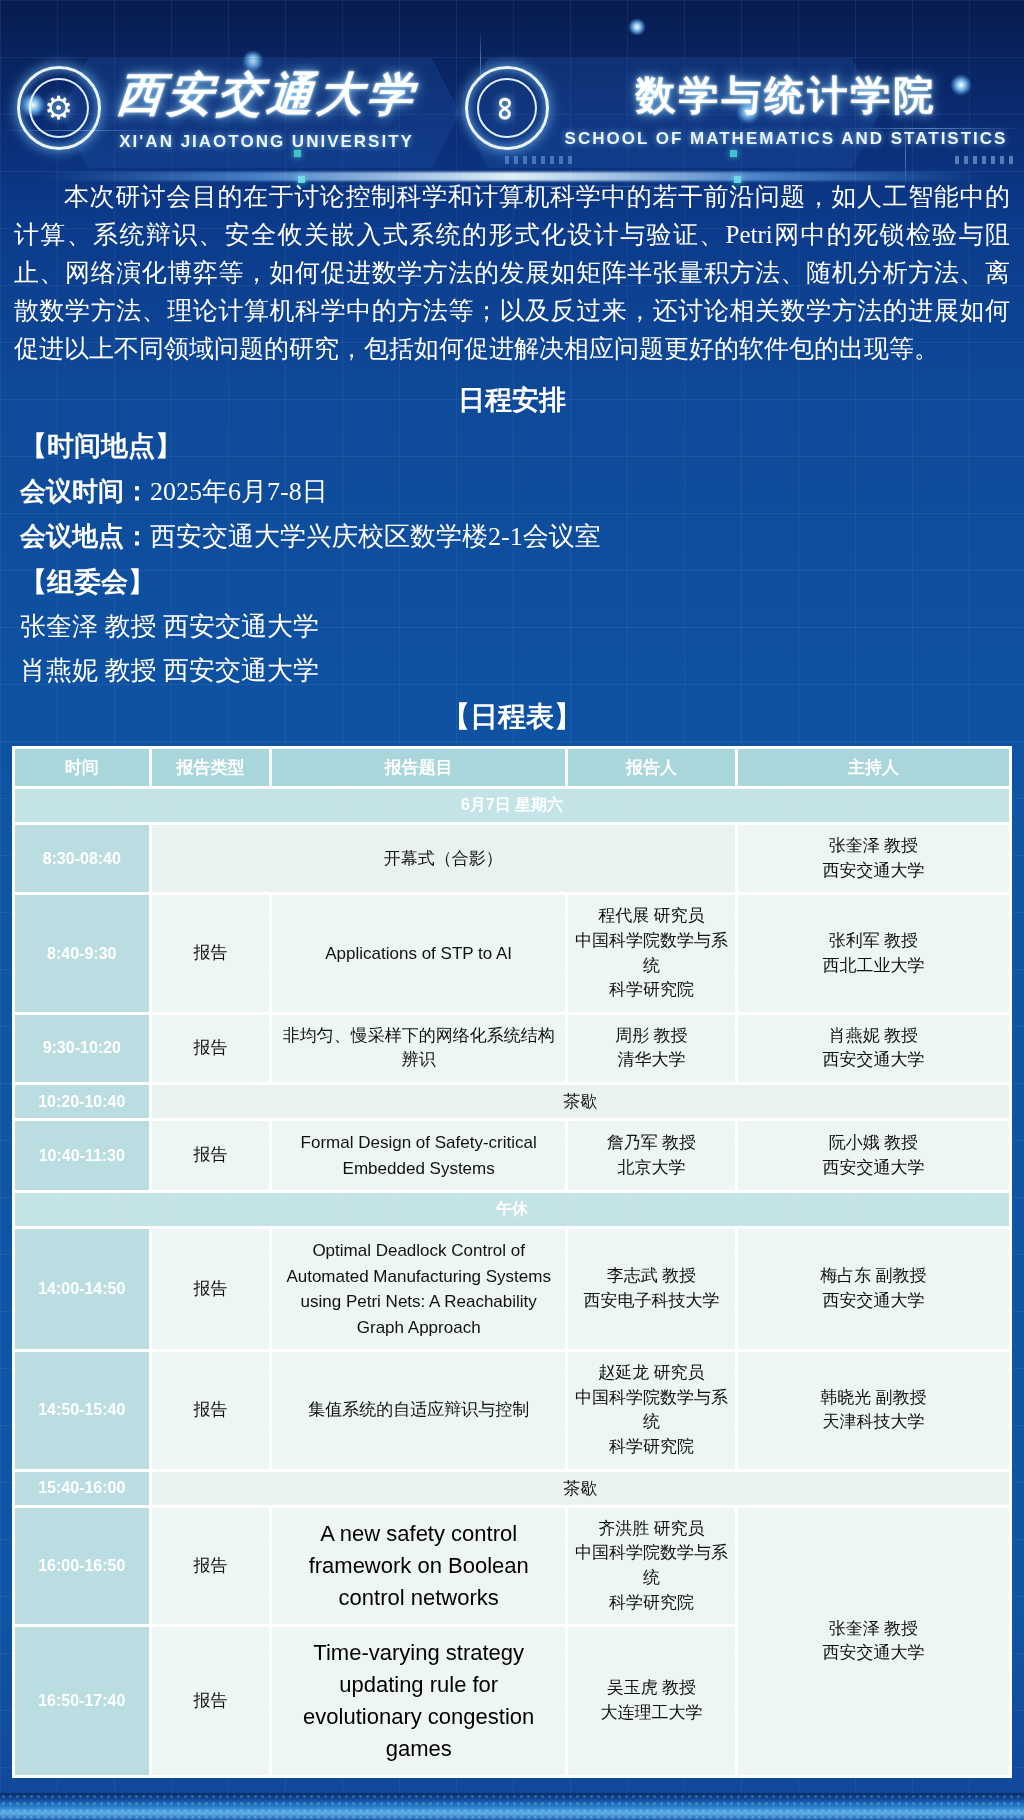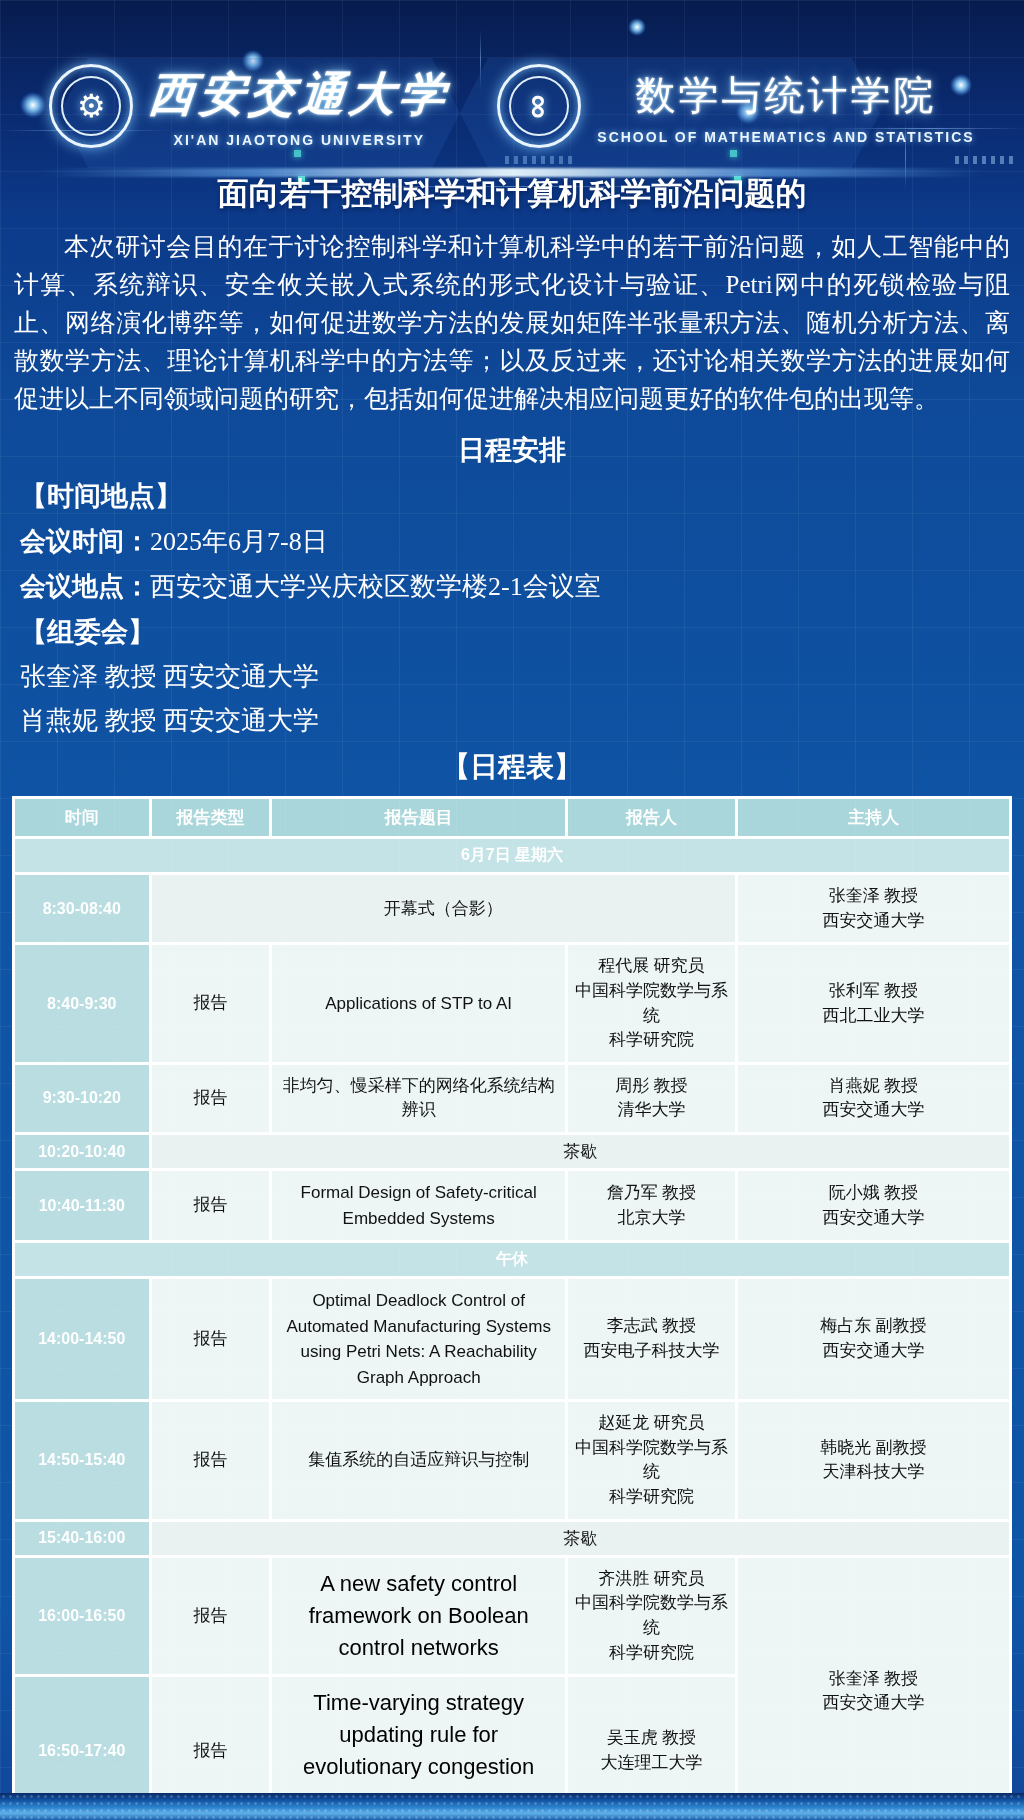--- a/index.html
+++ b/index.html
@@ -31,22 +31,22 @@
     box-shadow:0 0 14px rgba(130,205,255,.8), inset 0 0 10px rgba(130,205,255,.7); }
   .seal-inner { width:60px; height:60px; border-radius:50%; border:2px solid rgba(235,248,255,.95);
     display:flex; align-items:center; justify-content:center; color:#fff;
     text-shadow:0 0 8px rgba(150,220,255,.9); }
   .seal-inner.gear { font-size:32px; }
   .seal-inner.knot { font-size:34px; font-weight:bold; }
   .knot-glyph { display:inline-block; transform:rotate(90deg); }
   .logo-text { text-align:center; color:#fff; }
   .logo-cn-script { font-family:"Liberation Serif", serif; font-style:italic; font-weight:700; font-size:46px;
     letter-spacing:4px; transform:skewX(-5deg); text-shadow:0 0 12px rgba(150,220,255,.95),0 0 3px #fff; }
-  .logo-cn-hei { font-weight:400; font-size:40px; letter-spacing:3px; text-shadow:0 0 12px rgba(150,220,255,.95),0 0 3px #fff; }
-  .logo-en { margin-top:6px; font-weight:700; font-size:14px; letter-spacing:2px; color:#eaf5ff;
+  .logo-cn-hei { font-weight:700; font-size:40px; letter-spacing:3px; text-shadow:0 0 12px rgba(150,220,255,.95),0 0 3px #fff; }
+  .logo-en { margin-top:6px; font-weight:700; font-size:17px; letter-spacing:2px; color:#eaf5ff;
     text-shadow:0 0 6px rgba(140,210,255,.8); }
 
   
   .title-wrap { position:relative; margin-top:26px; text-align:center; z-index:2; }
   .streak { position:absolute; left:0; right:0; top:-6px; height:9px; filter:blur(1px); z-index:1;
     background:linear-gradient(90deg,transparent 4%,rgba(120,190,255,.55) 25%,rgba(235,250,255,.95) 50%,rgba(120,190,255,.55) 75%,transparent 96%); }
   .main-title { position:relative; z-index:2; color:#fff; font-weight:700; font-size:31px; line-height:40px;
     text-shadow:0 2px 4px rgba(0,20,60,.55); }
 
   
@@ -129,21 +129,20 @@
       <div class="logo-text">
         <div class="logo-cn-hei">数学与统计学院</div>
         <div class="logo-en">SCHOOL OF MATHEMATICS AND STATISTICS</div>
       </div>
     </div>
   </div>
 
   <div class="title-wrap">
     <div class="streak"></div>
     <div class="main-title">
-      <div>面向若干控制科学和计算机科学前沿问题的</div>
     </div>
   </div>
 
   <p class="intro">本次研讨会目的在于讨论控制科学和计算机科学中的若干前沿问题，如人工智能中的计算、系统辩识、安全攸关嵌入式系统的形式化设计与验证、Petri网中的死锁检验与阻止、网络演化博弈等，如何促进数学方法的发展如矩阵半张量积方法、随机分析方法、离散数学方法、理论计算机科学中的方法等；以及反过来，还讨论相关数学方法的进展如何促进以上不同领域问题的研究，包括如何促进解决相应问题更好的软件包的出现等。</p>
 
   <div class="sec-center">日程安排</div>
   <div class="sec-left">【时间地点】</div>
   <div class="info-line">
     <span class="info-label">会议时间：</span><span class="info-value">2025年6月7-8日</span>
   </div>

